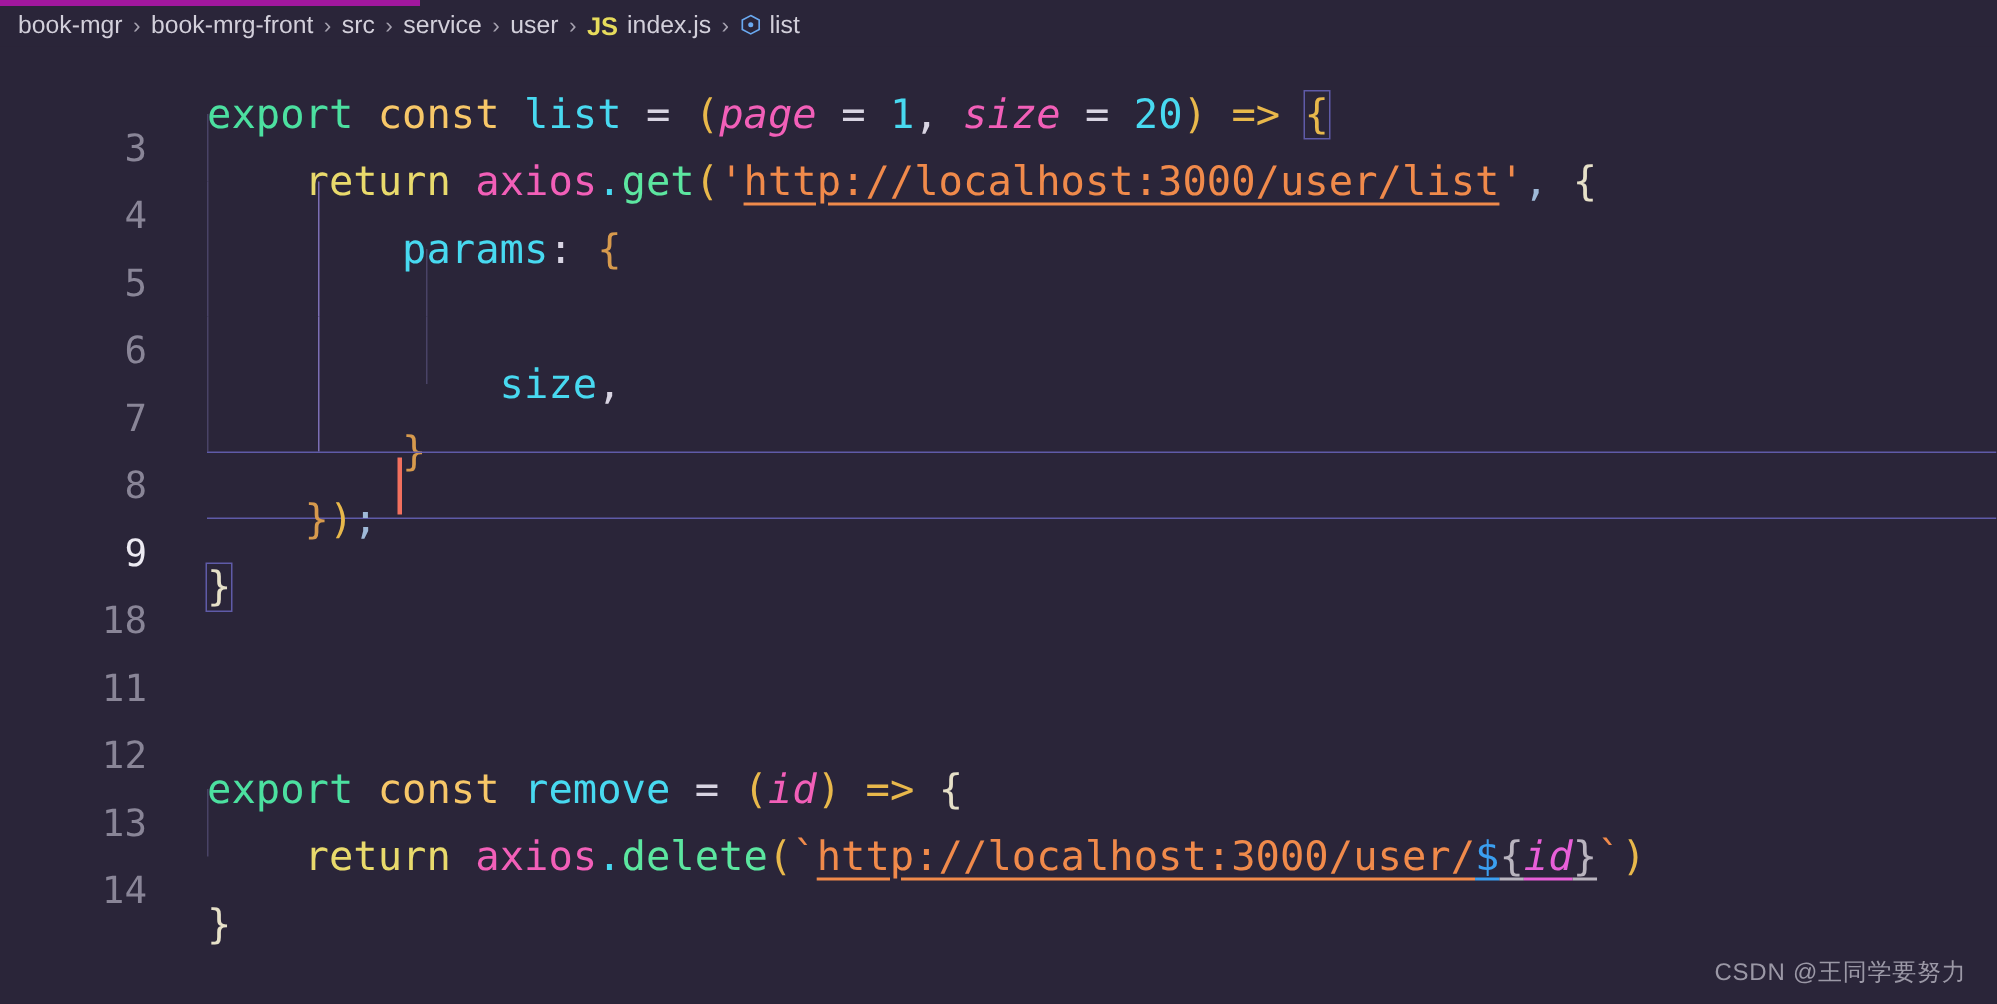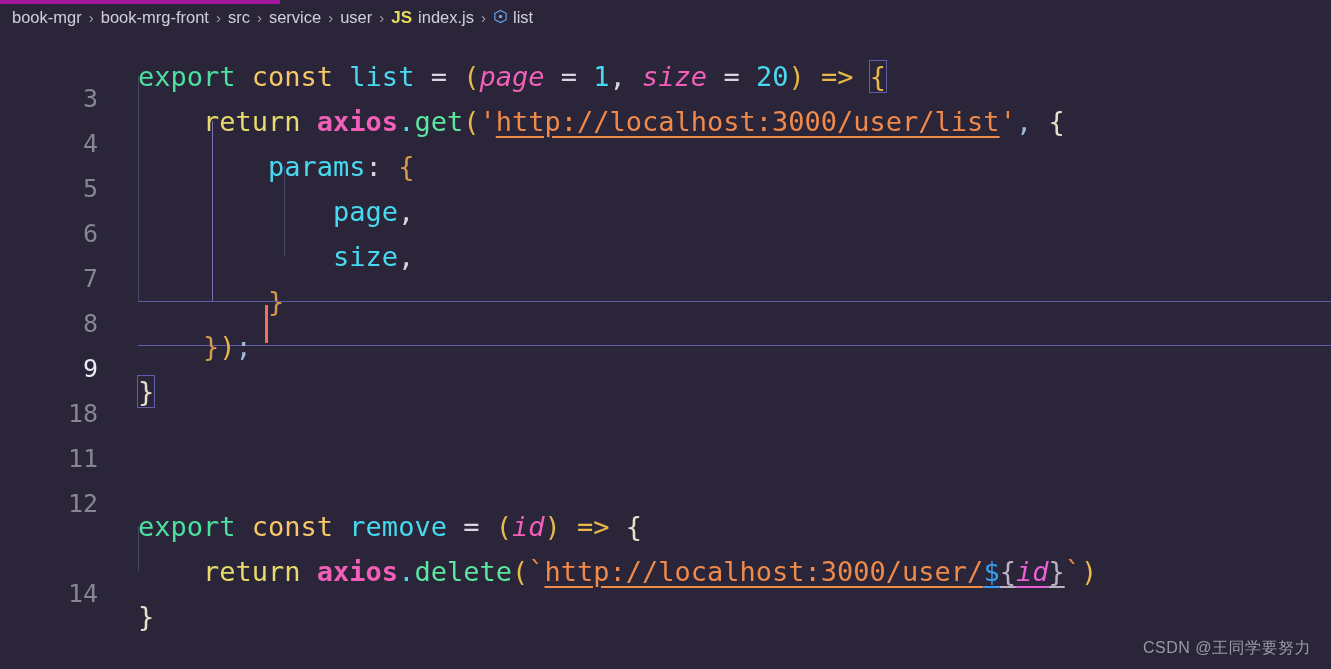--- a/index.html
+++ b/index.html
@@ -137,21 +137,21 @@
   .t-kw      { color: #4ce0a0; }               
   .t-const   { color: #f7c768; }               
   .t-var     { color: #48d9f0; }               
   .t-op      { color: #d8d4e2; }               
   .t-paren   { color: #e8b84b; }               
   .t-param   { color: #f25fb8; font-style: italic; }
   .t-num     { color: #48d9f0; }
   .t-arrow   { color: #e8b84b; }
   .t-brace   { color: #e8b84b; }
   .t-return  { color: #e9da6c; }
-  .t-obj     { color: #f25fb8; font-weight: bold; }               
+  .t-obj     { color: #f25fb8; }               
   .t-dot     { color: #48d9f0; }
   .t-fn      { color: #5ce6a0; }               
   .t-str     { color: #f08a4b; }
   .t-link    { color: #f08a4b; text-decoration: underline; text-decoration-color: #f08a4b; text-underline-offset: 5px; }
   .t-comma   { color: #9fb9d8; }
   .t-cream   { color: #e6e0c8; }               
   .t-brace-o { color: #d79a4d; }               
   .t-punc    { color: #d8d4e2; }
   .t-dollar  { color: #3b9ff0; text-decoration: underline; text-decoration-color: #3b9ff0; text-underline-offset: 5px; }
   .t-tcurly  { color: #b9b4bf; text-decoration: underline; text-decoration-color: #b9b4bf; text-underline-offset: 5px; }
@@ -215,21 +215,20 @@
     <span class="guide" style="left:138px;"></span>
     <span class="guide active" style="left:212px;"></span>
     <span class="code">        <span class="t-var">params</span><span class="t-punc">:</span> <span class="t-brace-o">{</span></span>
   </div>
 
   <div class="code-line">
     <span class="ln">6</span>
     <span class="guide" style="left:138px;"></span>
     <span class="guide active" style="left:212px;"></span>
     <span class="guide" style="left:284px;"></span>
-    <span class="code">            <span class="t-var">page</span><span class="t-punc">,</span></span>
   </div>
 
   <div class="code-line">
     <span class="ln">7</span>
     <span class="guide" style="left:138px;"></span>
     <span class="guide active" style="left:212px;"></span>
     <span class="guide" style="left:284px;"></span>
     <span class="code">            <span class="t-var">size</span><span class="t-punc">,</span></span>
   </div>
 
@@ -256,20 +255,21 @@
     <span class="ln">11</span>
     <span class="code"></span>
   </div>
 
   <div class="code-line">
     <span class="ln">12</span>
     <span class="code"></span>
   </div>
 
   <div class="code-line">
+    <span class="ln">13</span>
     <span class="code"><span class="t-kw">export</span> <span class="t-const">const</span> <span class="t-var">remove</span> <span class="t-op">=</span> <span class="t-paren">(</span><span class="t-param">id</span><span class="t-paren">)</span> <span class="t-arrow">=&gt;</span> <span class="t-cream">{</span></span>
   </div>
 
   <div class="code-line">
     <span class="ln">14</span>
     <span class="guide" style="left:138px;"></span>
     <span class="code">    <span class="t-return">return</span> <span class="t-obj">axios</span><span class="t-dot">.</span><span class="t-fn">delete</span><span class="t-paren">(</span><span class="t-tick">`</span><span class="t-link">http://localhost:3000/user/</span><span class="t-dollar">$</span><span class="t-tcurly">{</span><span class="t-tid">id</span><span class="t-tcurly">}</span><span class="t-tick">`</span><span class="t-paren">)</span></span>
   </div>
 
   <div class="code-line">

